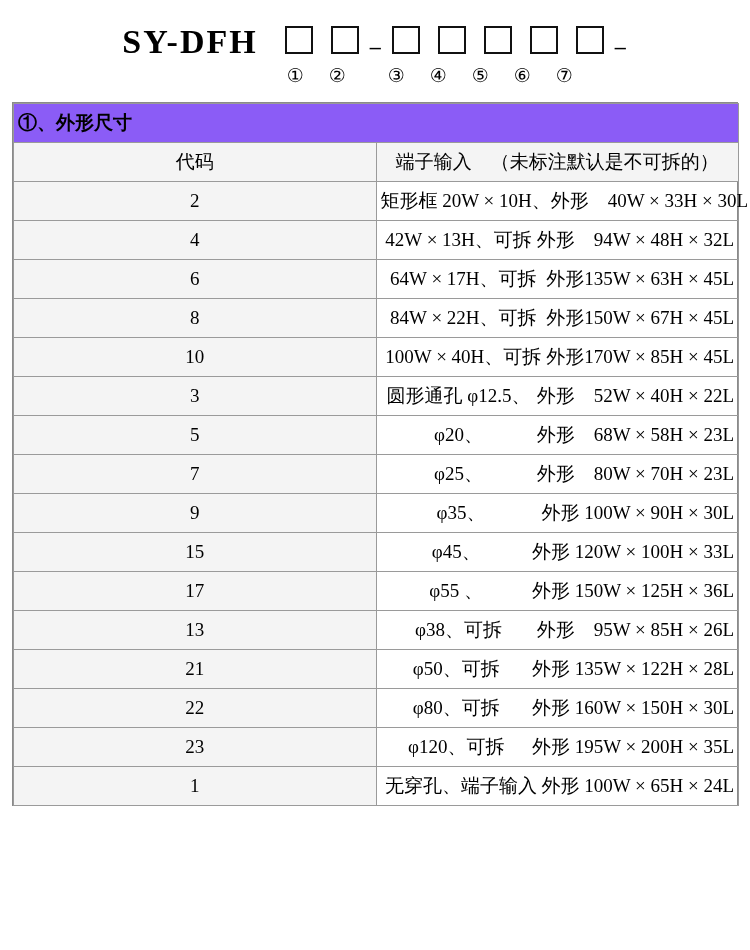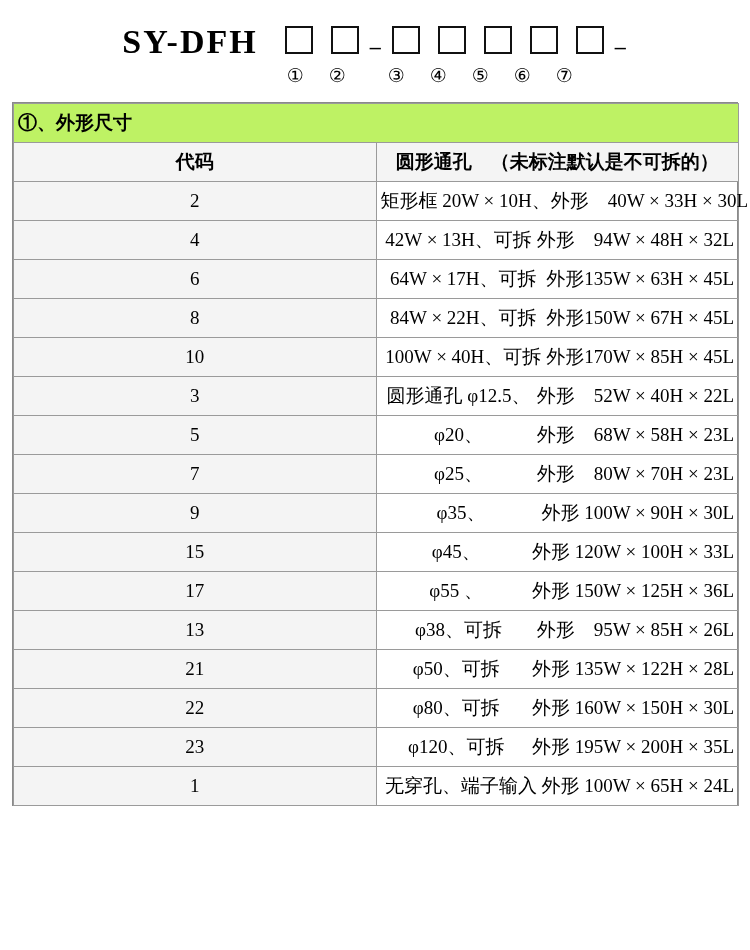--- a/index.html
+++ b/index.html
@@ -78,31 +78,31 @@
     table-layout: fixed;
   }
   table.spec td {
     border: 1px solid #9a9a9a;
     font-size: 19px;
     height: 38px;
     padding: 0 4px;
     vertical-align: middle;
   }
   .title-row td {
-    background: #bef264;
+    background: #8b5cf6;
     font-weight: bold;
     font-size: 21px;
     height: 40px;
     padding-left: 60px;
     text-align: left;
   }
   .head-row td {
     background: #f4f4f4;
     text-align: center;
-    font-weight: bold;
+    font-weight: normal;
     height: 40px;
   }
   .col-code {
     width: 78px;
     text-align: center;
     background: #f4f4f4;
   }
   .col-desc {
     text-align: left;
   }
@@ -147,21 +147,21 @@
   </div>
 
   <div class="table-wrap">
     <table class="spec">
       <tbody id="table-body">
         <tr class="title-row">
           <td colspan="2">①、外形尺寸</td>
         </tr>
         <tr class="head-row">
           <td class="col-code">代码</td>
-          <td class="col-desc" style="text-align:center;">圆形通孔　（未标注默认是不可拆的）</td>
+          <td class="col-desc" style="text-align:center;">端子输入　（未标注默认是不可拆的）</td>
         </tr>
       <tr>
             <td class="col-code">2</td>
             <td class="col-desc">
               <div class="desc-inner">
                 <span class="d-left">矩形框 20W × 10H、</span>
                 <span class="d-right">外形　40W × 33H × 30L</span>
               </div>
             </td>
           </tr>

